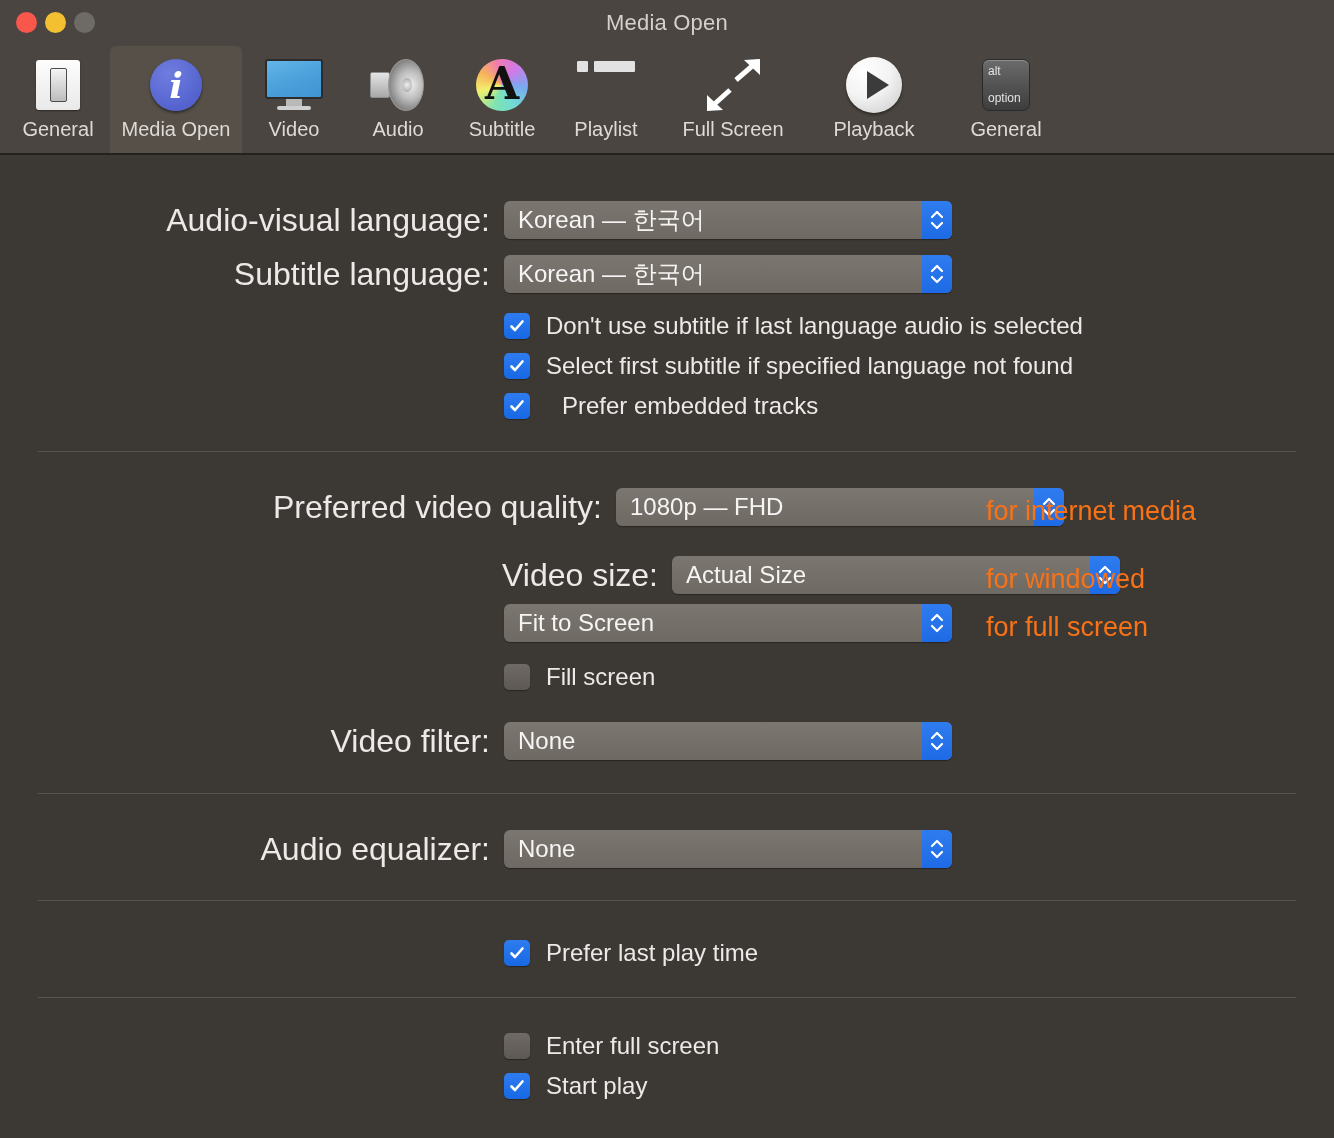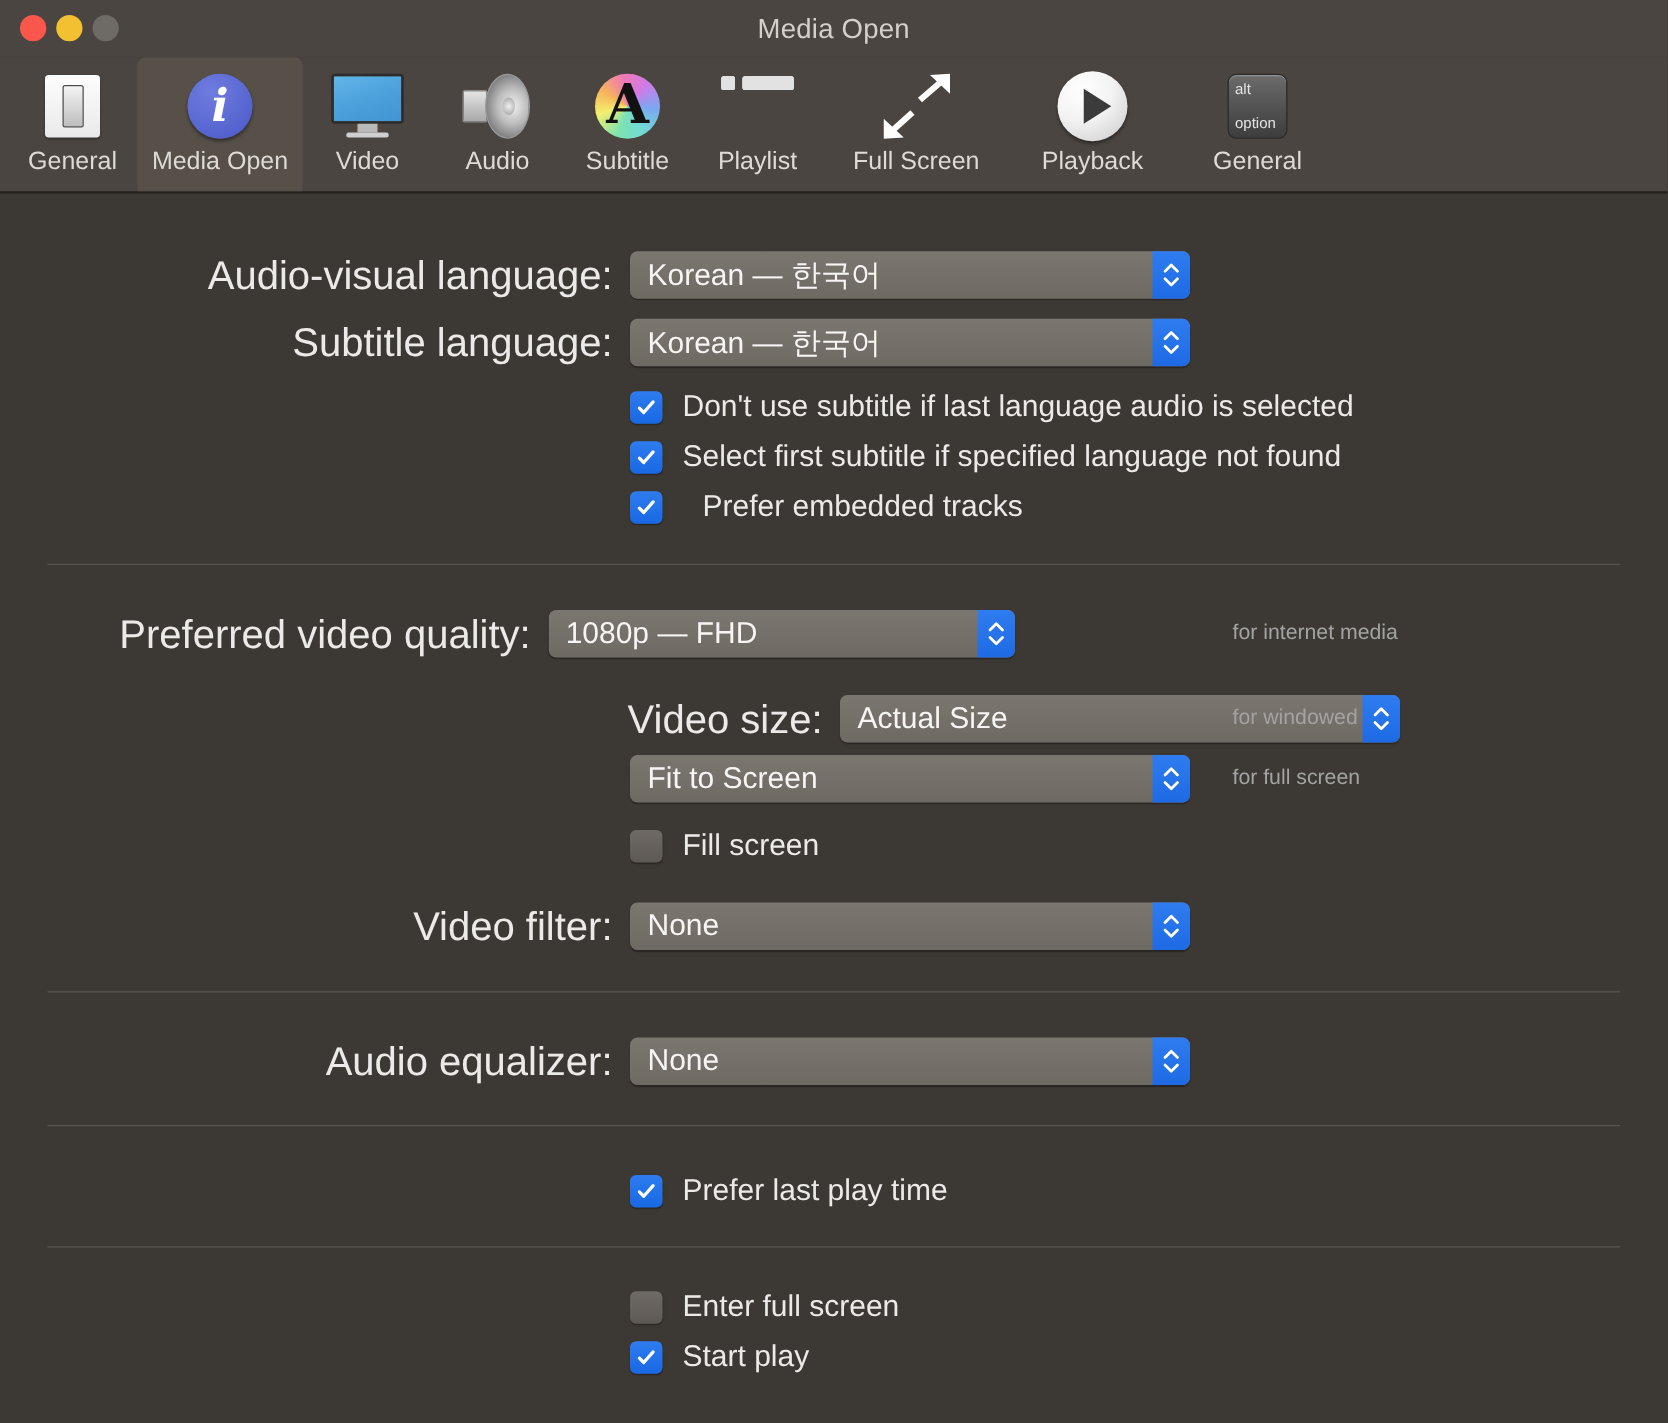--- a/index.html
+++ b/index.html
@@ -224,22 +224,22 @@
     align-items: center;
     position: absolute;
   }
   .field-label {
     font-size: 32px;
     color: #eceae8;
     text-align: right;
     white-space: nowrap;
   }
   .suffix-label {
-    font-size: 17px;
-    color: #a3a3a3;
+    font-size: 27px;
+    color: #f97316;
     white-space: nowrap;
     margin-left: 18px;
   }
 
   
   .popup {
     position: relative;
     height: 38px;
     background: linear-gradient(#7b7670, #6e6963);
     border-radius: 6px;
@@ -479,21 +479,21 @@
       <div class="cbox on">
         <svg width="18" height="18" viewBox="0 0 18 18">
             <polyline points="3.5,9.5 7,13 14.5,4.5" fill="none" stroke="#ffffff" stroke-width="2.6" stroke-linecap="round" stroke-linejoin="round"></polyline>
           </svg>
       </div>
       <div class="cb-label">Prefer embedded tracks</div>
     </div>
 
     <div class="divider" style="left:38px; top:296px; width:1258px;"></div>
 
-    <div class="row" style="left:16px; top:333px; width:796px; justify-content:flex-end;">
+    <div class="row" style="left:0; top:333px; width:1064px; justify-content:flex-end;">
       <div class="field-label" style="width:490px; padding-right:14px;">Preferred video quality:</div>
       <div class="popup" style="width:448px;">
         <div class="value">1080p — FHD</div>
         <div class="stepper">
           <svg width="16" height="24" viewBox="0 0 16 24">
               <g stroke="#ffffff" stroke-width="2.2" fill="none" stroke-linecap="round" stroke-linejoin="round">
                 <polyline points="3,9 8,4 13,9"></polyline>
                 <polyline points="3,15 8,20 13,15"></polyline>
               </g>
             </svg>

